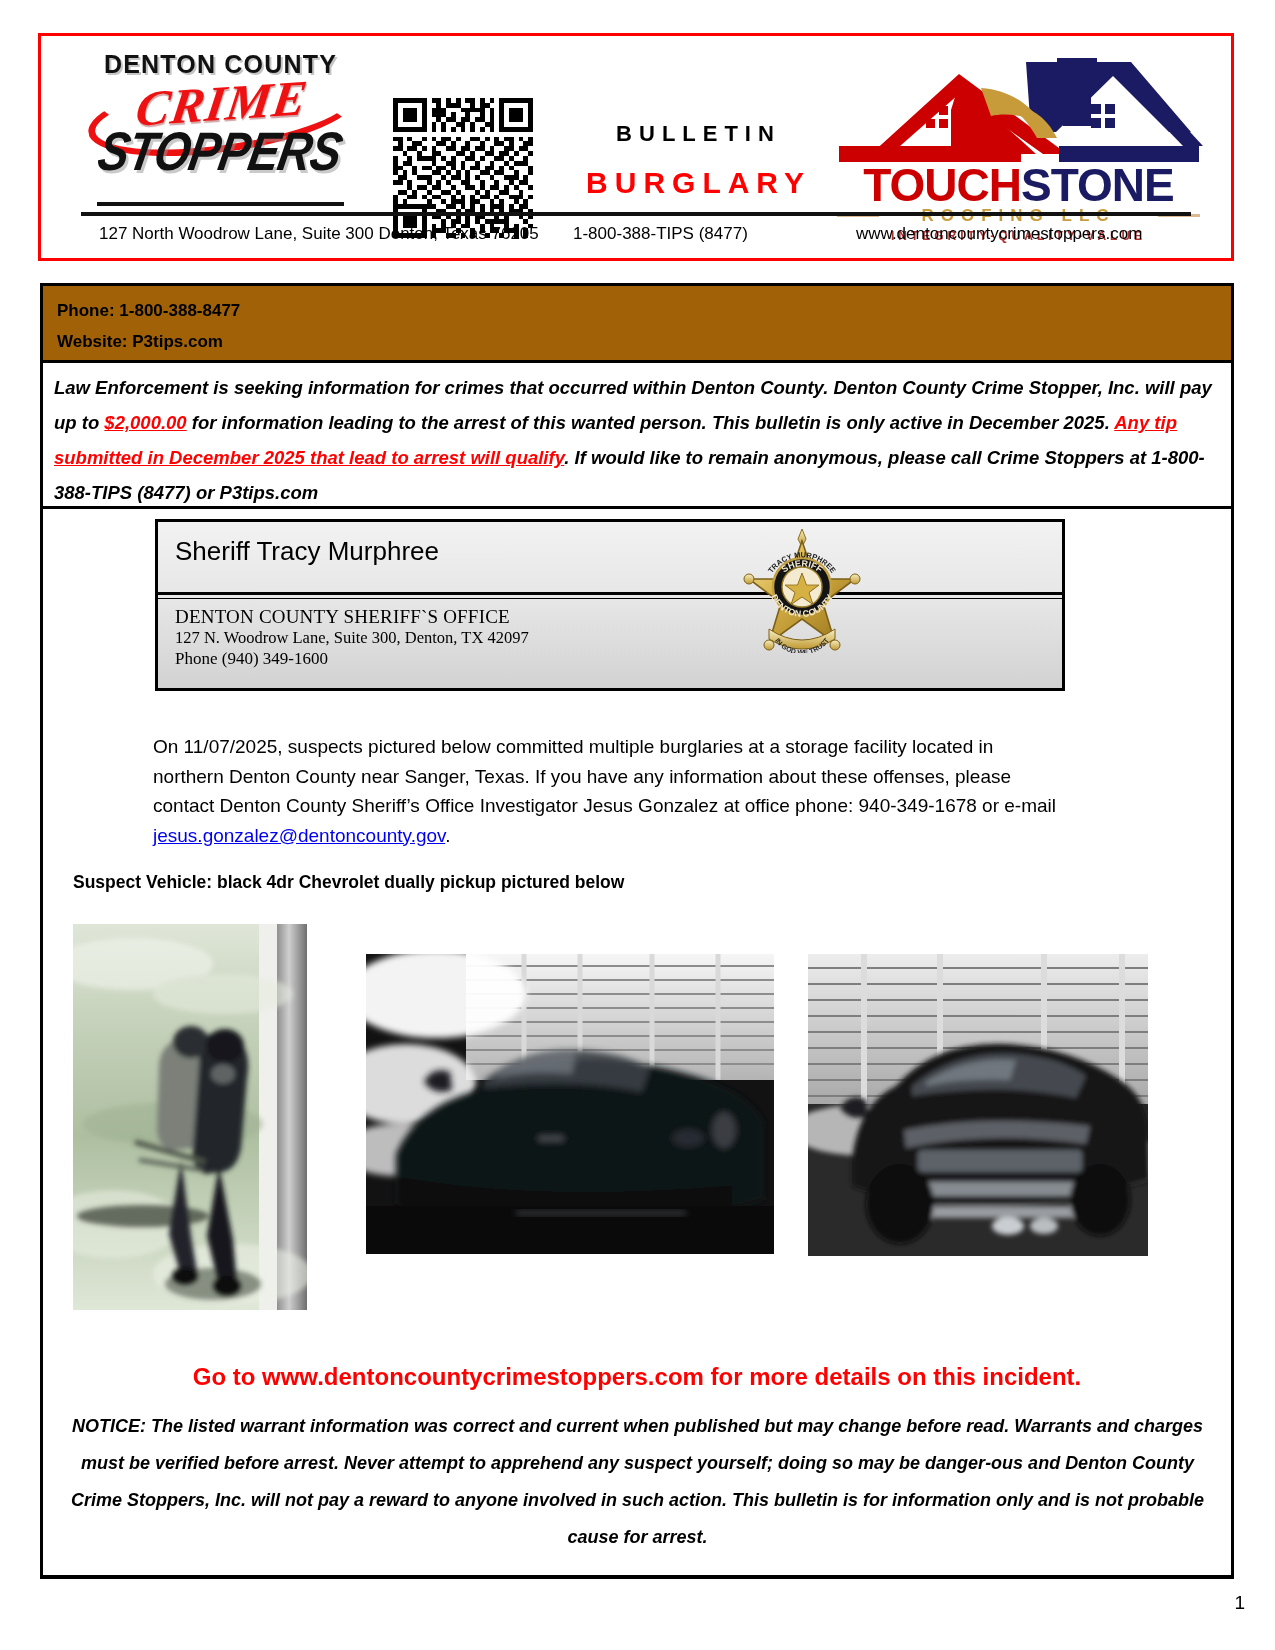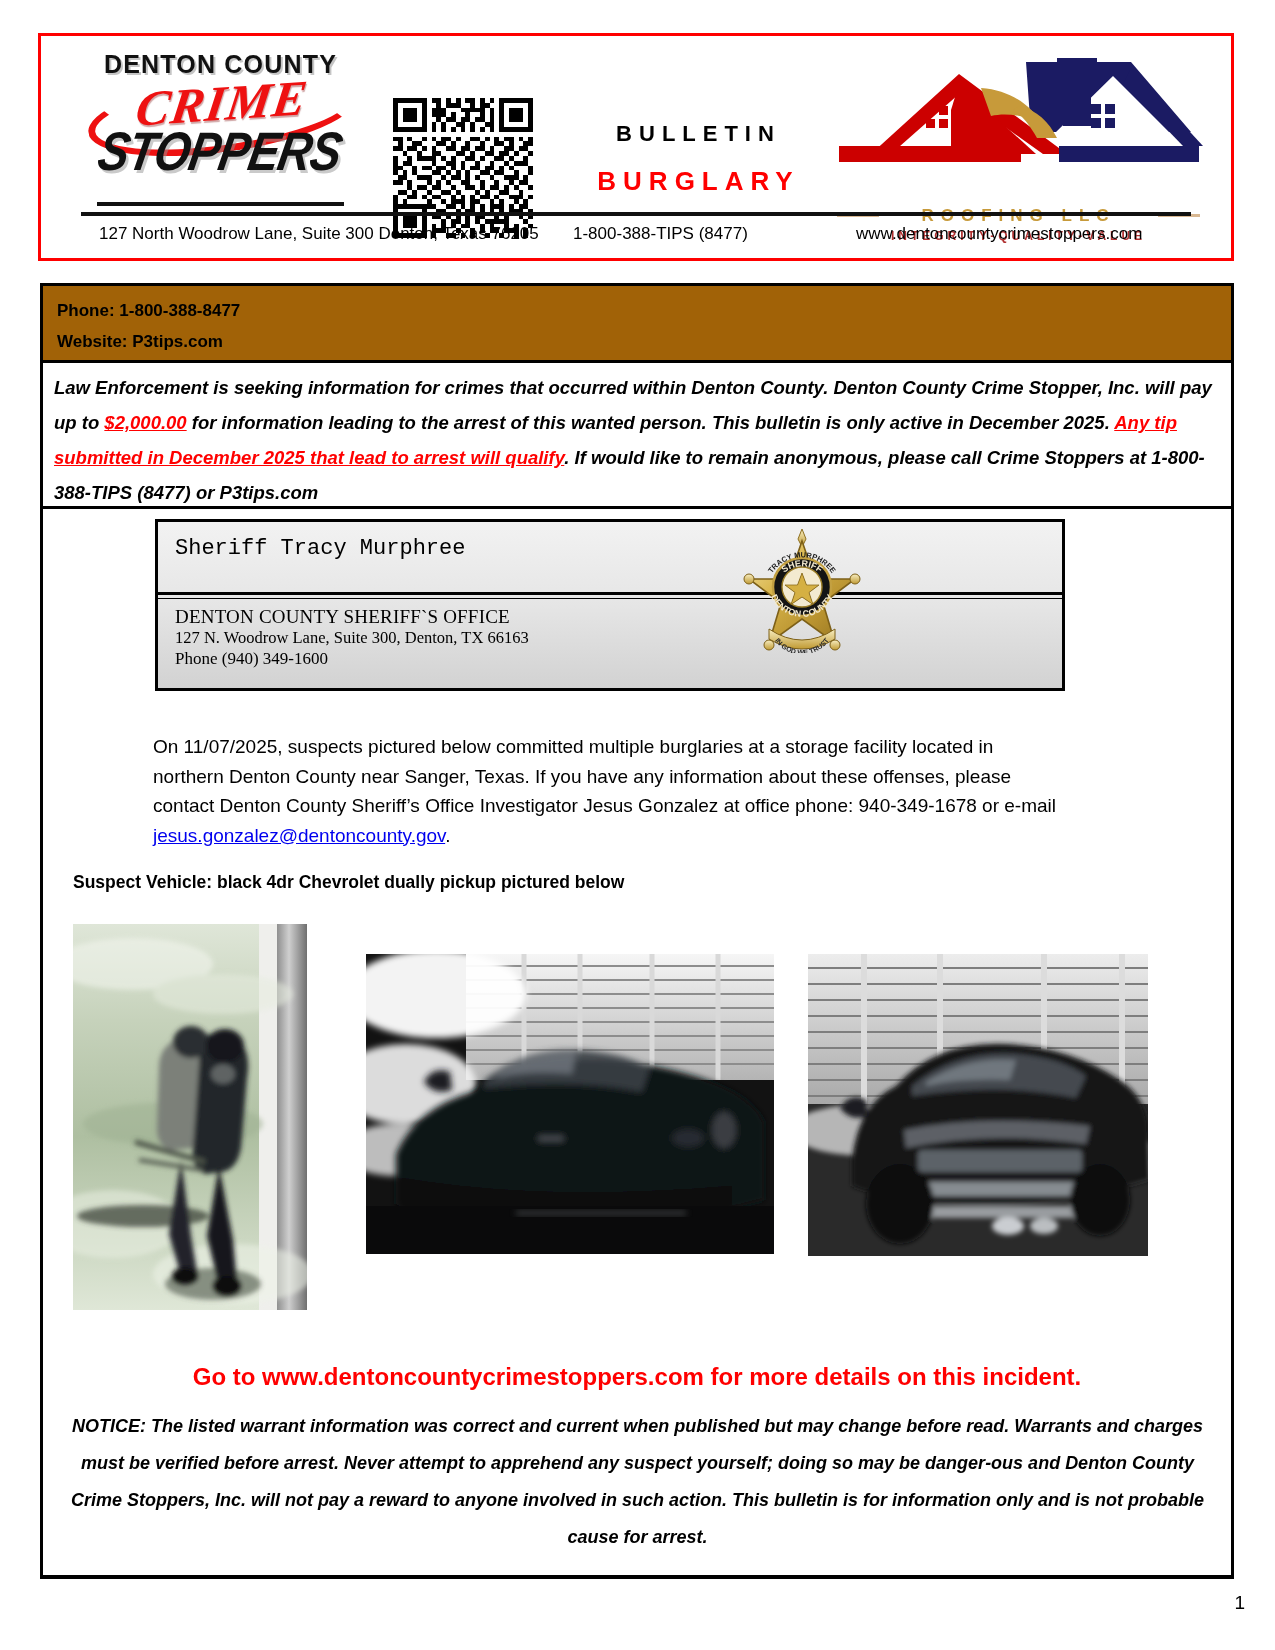--- a/index.html
+++ b/index.html
@@ -55,21 +55,21 @@
   .qr{position:absolute;left:352px;top:62px;width:140px;height:140px;}
   .qr svg{display:block;}
 
   
   .bulletin-title{
     position:absolute;left:520px;top:85px;width:275px;text-align:center;
     font-size:22px;font-weight:bold;letter-spacing:7px;color:#000;
   }
   .bulletin-type{
     position:absolute;left:520px;top:130px;width:275px;text-align:center;
-    font-size:26px;font-weight:bold;letter-spacing:7px;color:#ff0000;
+    font-size:30px;font-weight:bold;letter-spacing:7px;color:#ff0000;
   }
 
   
   .ts-logo{position:absolute;left:790px;top:18px;width:375px;height:185px;}
   .ts-art{position:absolute;left:0;top:0;width:375px;height:130px;}
   .ts-word{position:absolute;left:0;top:108px;width:375px;text-align:center;
     font-weight:bold;font-size:46px;letter-spacing:-1px;line-height:1;}
   .ts-word .t-red{color:#cc0000;}
   .ts-word .t-blue{color:#1b1b63;}
   .ts-sub{position:absolute;left:0;top:152px;width:375px;text-align:center;
@@ -117,21 +117,21 @@
   }
 
   
   .sheriff-card{
     position:absolute;left:155px;top:519px;width:910px;height:172px;
     border:3px solid #000;box-sizing:border-box;
     background:linear-gradient(180deg,#f2f2f2 0%,#e6e6e6 48%,#d2d2d2 100%);
   }
   .sheriff-name{
     position:absolute;left:17px;top:14px;
-    font-family:Liberation Mono, monospace;font-size:22px;color:#000;
+    font-family:Liberation Sans, sans-serif;font-size:26px;color:#000;
   }
   .sheriff-rule{position:absolute;left:0;top:70px;width:100%;height:3px;background:#000;}
   .sheriff-rule2{position:absolute;left:0;top:76px;width:100%;height:1px;background:#000;}
   .sheriff-addr{
     position:absolute;left:17px;top:84px;
     font-family:"Liberation Serif", serif;line-height:21px;
   }
   .sheriff-addr .l1{font-size:19px;letter-spacing:.2px;}
   .sheriff-addr .l2{font-size:16.5px;}
   .sheriff-addr .l3{font-size:17px;}
@@ -458,20 +458,21 @@
             <rect x="95" y="65" width="9" height="9"></rect>
               <rect x="108" y="65" width="9" height="9"></rect>
           </g>
           <g fill="#1b1b63">
             <rect x="260" y="50" width="10" height="10"></rect>
               <rect x="274" y="50" width="10" height="10"></rect>
             <rect x="260" y="64" width="10" height="10"></rect>
               <rect x="274" y="64" width="10" height="10"></rect>
           </g>
         </svg>
+        <div class="ts-word"><span class="t-red">TOUCH</span><span class="t-blue">STONE</span></div>
         <div class="ts-rule-l"></div>
         <div class="ts-rule-r"></div>
         <div class="ts-sub">ROOFING LLC</div>
         <div class="ts-sub2">INTEGRITY-QUALITY-VALUE</div>
       </div>
 
       <div class="hdr-divider"></div>
       <div class="hdr-addr">
         <span class="addr-1">127 North Woodrow Lane, Suite 300  Denton, Texas 76205</span>
         <span class="addr-2">1-800-388-TIPS (8477)</span>
@@ -493,21 +494,21 @@
   </div>
 
   <div class="body-frame"></div>
 
   <div class="sheriff-card">
     <div class="sheriff-name">Sheriff Tracy Murphree</div>
     <div class="sheriff-rule"></div>
     <div class="sheriff-rule2"></div>
     <div class="sheriff-addr">
       <div class="l1">DENTON COUNTY SHERIFF`S OFFICE</div>
-      <div class="l2">127 N. Woodrow Lane, Suite 300, Denton, TX  66163</div>
+      <div class="l2">127 N. Woodrow Lane, Suite 300, Denton, TX  42097</div>
       <div class="l3">Phone (940) 349-1600</div>
     </div>
 
     <svg class="badge" viewBox="0 0 122 128">
       <defs>
         <linearGradient id="gold" x1="0" y1="0" x2="1" y2="1">
           <stop offset="0%" stop-color="#f4e3a8"></stop>
           <stop offset="35%" stop-color="#d9b64c"></stop>
           <stop offset="70%" stop-color="#b8922f"></stop>
           <stop offset="100%" stop-color="#8e6f1f"></stop>

